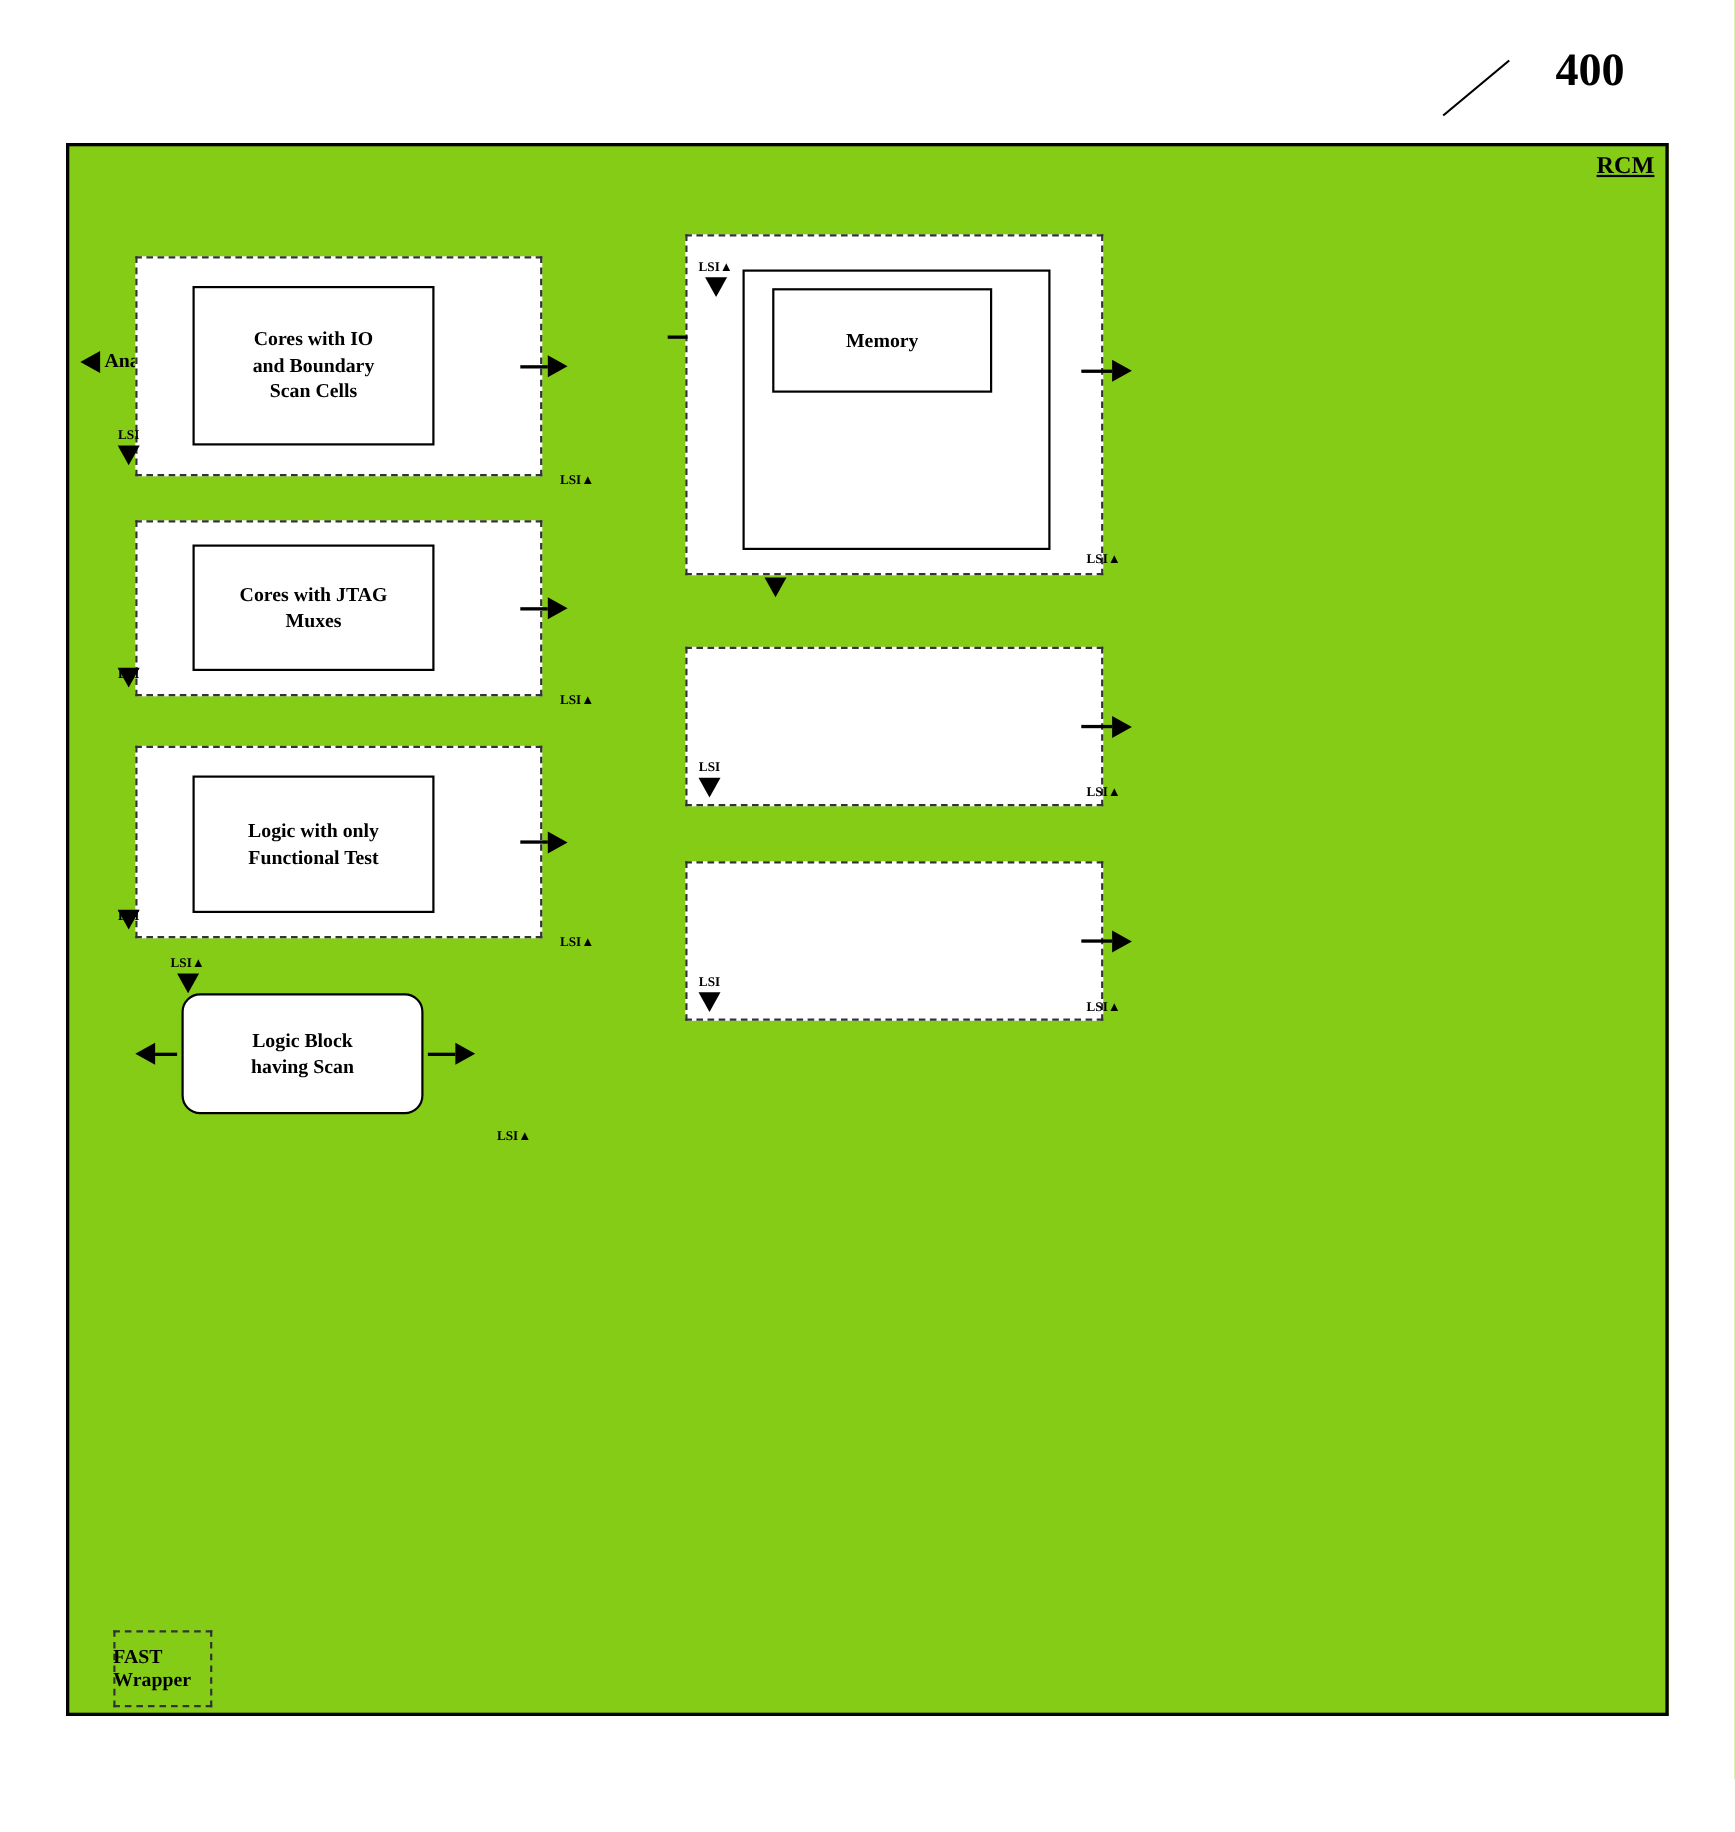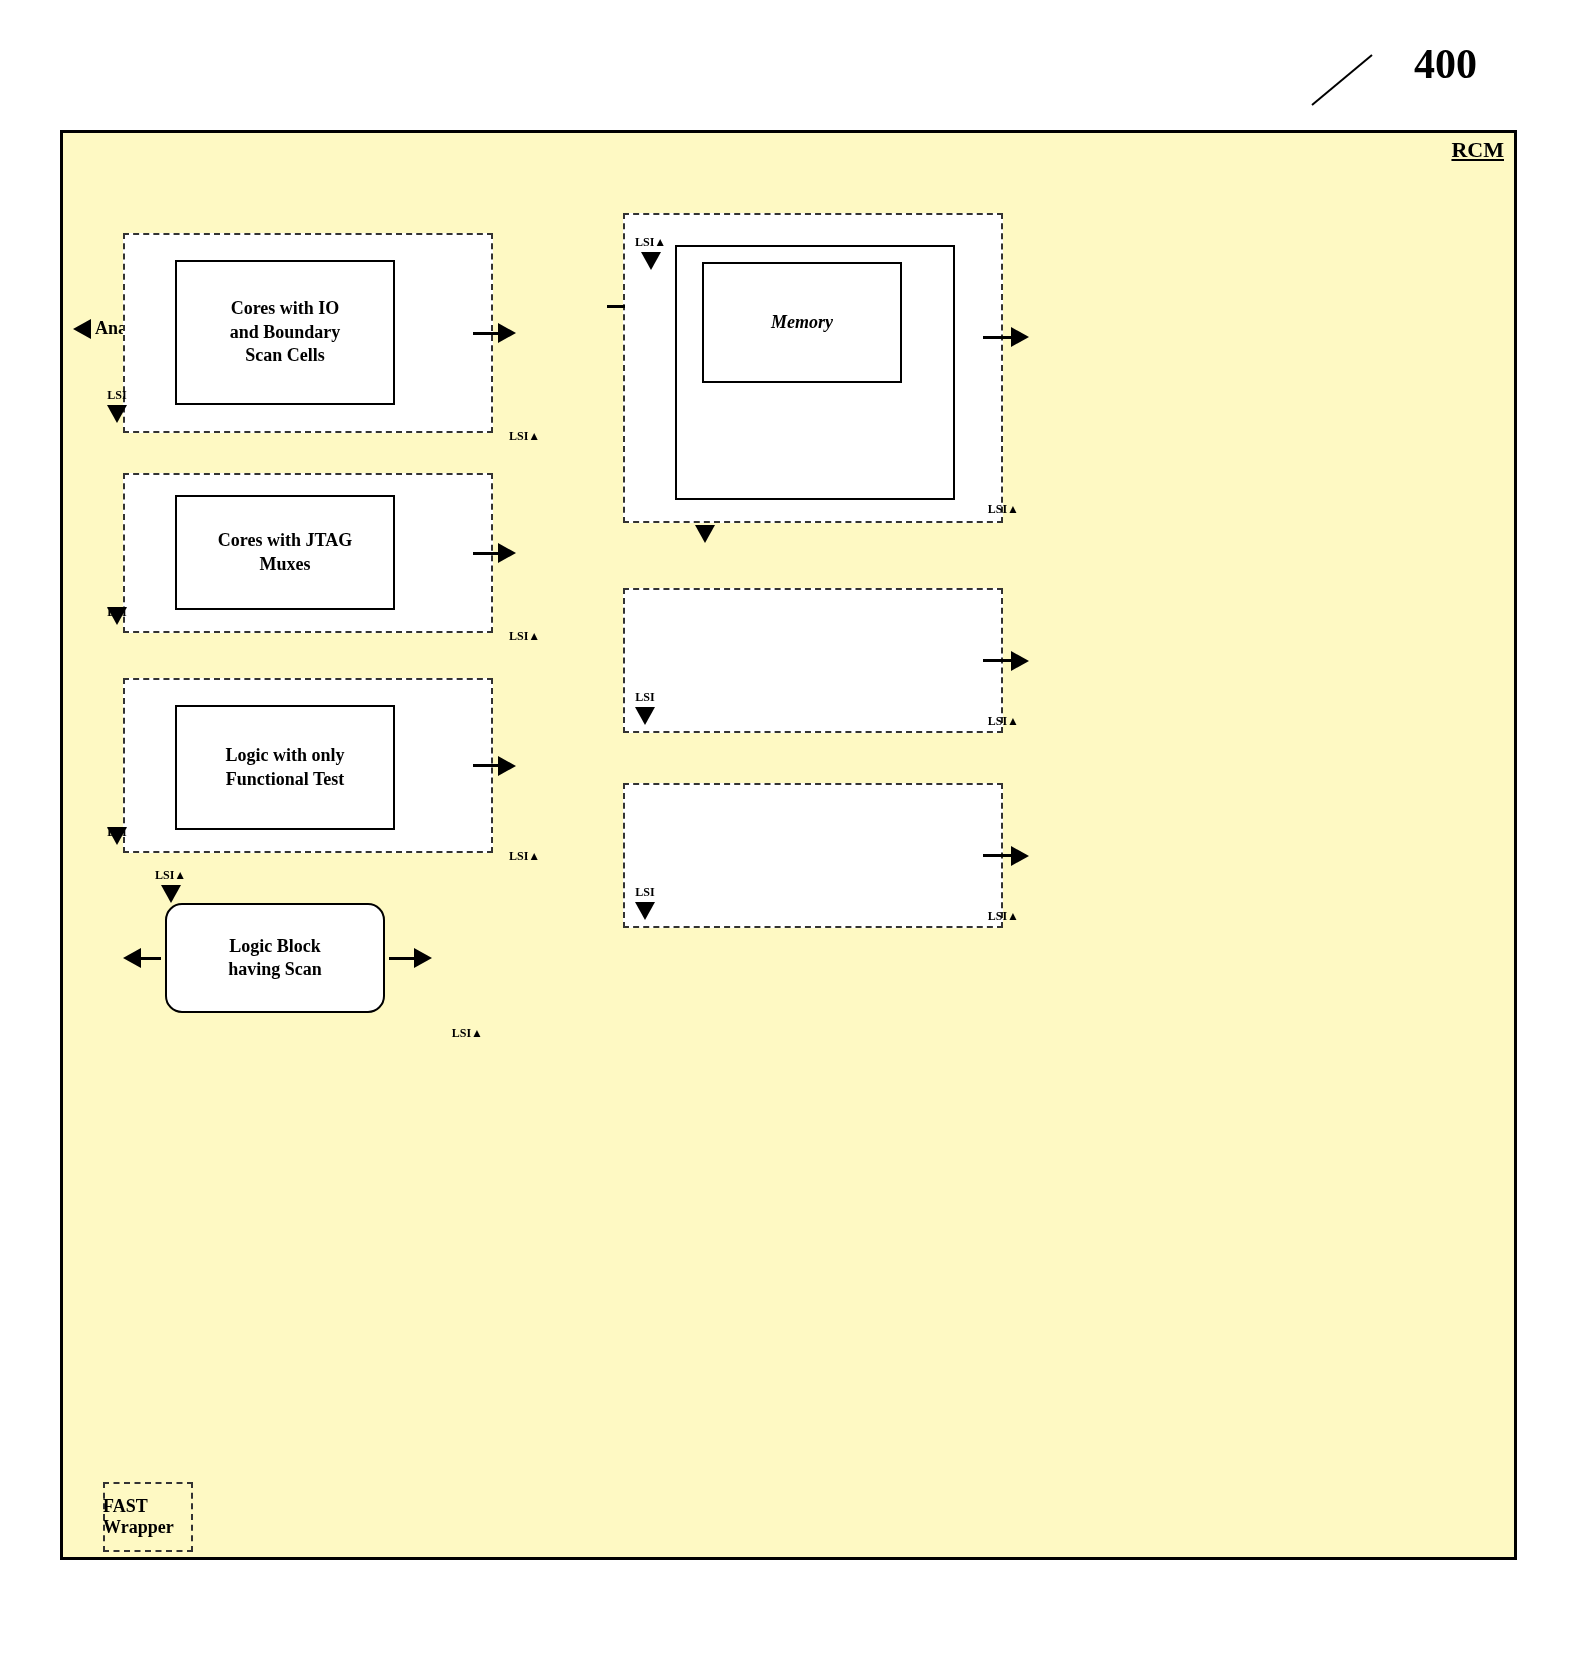--- a/index.html
+++ b/index.html
@@ -39,21 +39,21 @@
     }
 
     
     .main-box {
       position: absolute;
       top: 90px;
       left: 20px;
       right: 20px;
       bottom: 60px;
       border: 3px solid #000;
-      background: #fef9c3;
+      background: #84cc16;
     }
 
     
     .rcm-label {
       position: absolute;
       top: 4px;
       right: 10px;
       font-size: 22px;
       font-weight: bold;
       text-decoration: underline;
@@ -246,21 +246,21 @@
         <span style="font-size:12px; font-weight:bold;">LSI▲</span>
         <div class="arrow-down" style="margin-top:2px;"></div>
       </div>
 
       <div style="position:absolute; left:-18px; top:90px; display:flex; align-items:center;">
         <div style="width:18px; height:3px; background:#000;"></div>
       </div>
 
       <div class="memory-mid-solid" style="top:30px; left:50px; width:280px; height:255px;">
 
-        <div class="inner-block" style="top:15px; left:25px; width:200px; height:121px;font-style:italic;">
+        <div class="inner-block" style="top:15px; left:25px; width:200px; height:95px;">
           <span class="block-label">Memory</span>
         </div>
 
       </div>
 
       <div style="position:absolute; right:-28px; top:40%; transform:translateY(-50%); display:flex; align-items:center;">
         <div style="width:28px; height:3px; background:#000;"></div>
         <div class="arrow-right"></div>
       </div>
 

